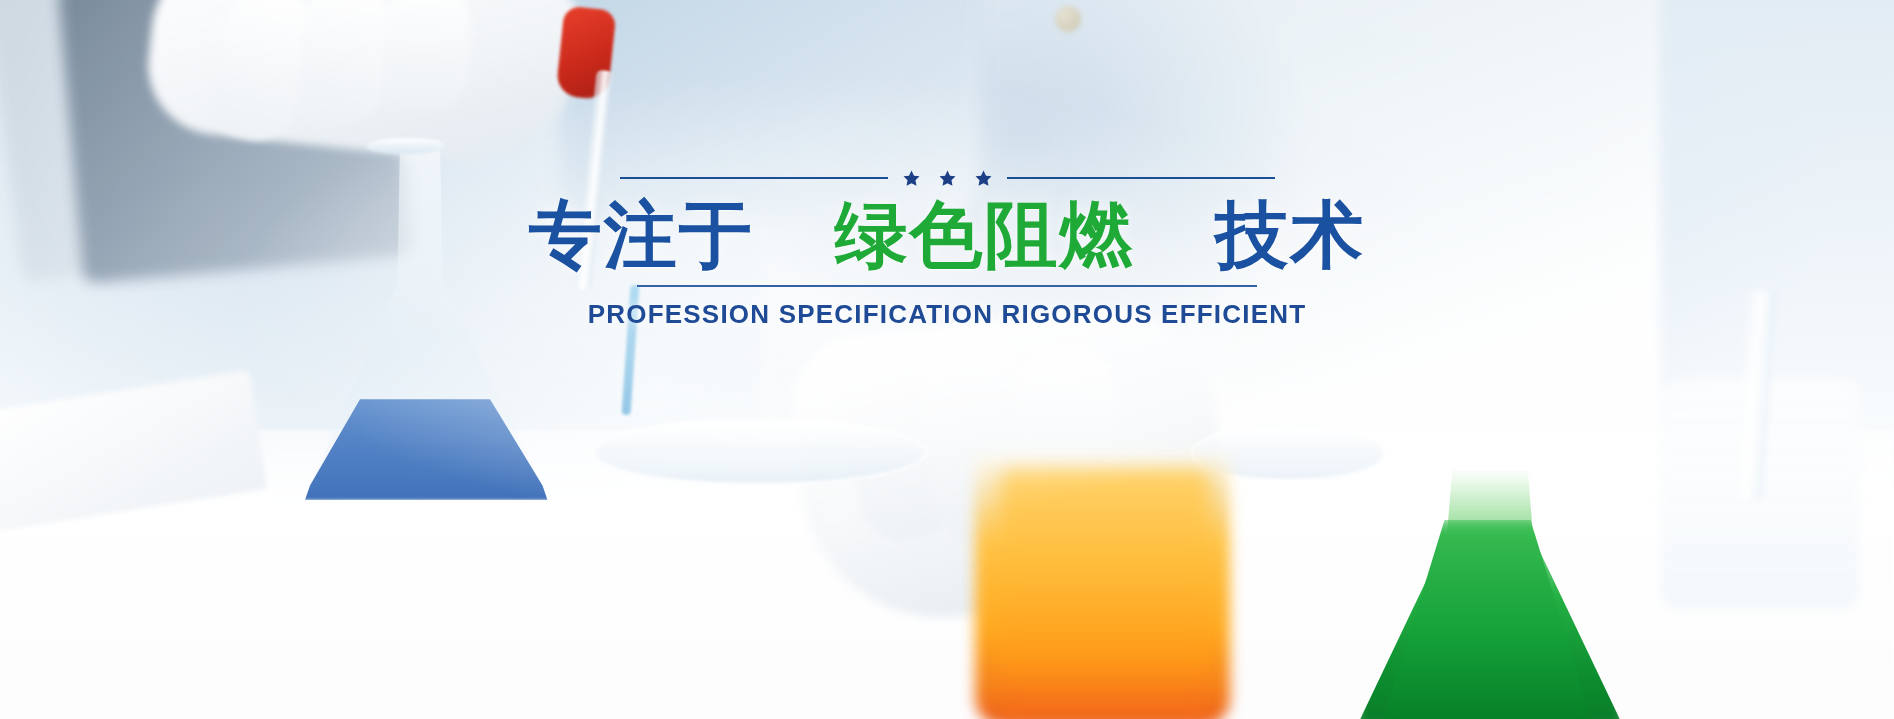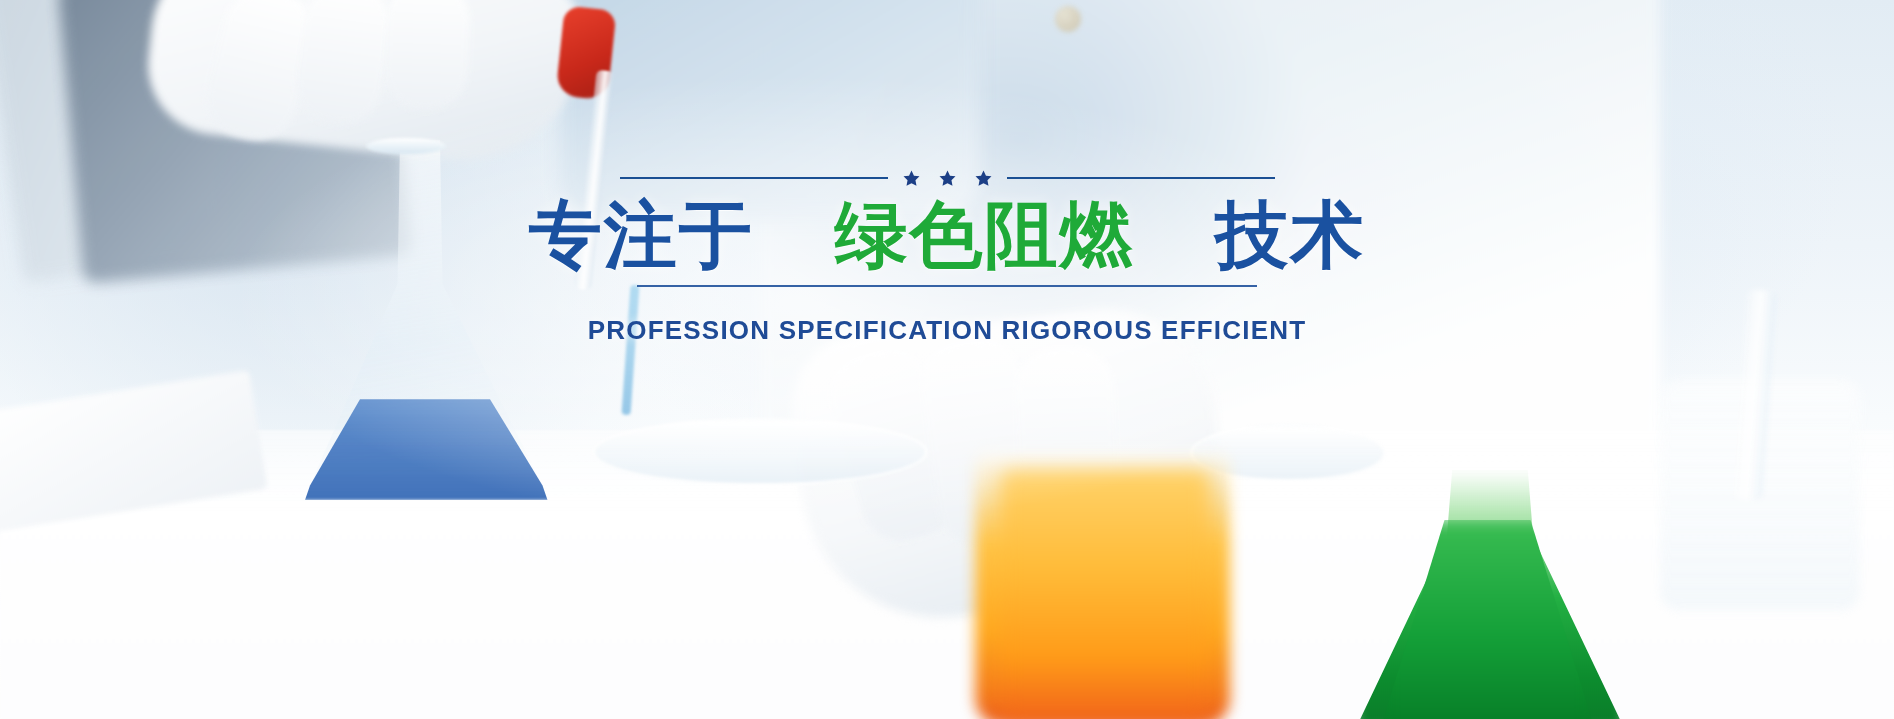--- a/index.html
+++ b/index.html
@@ -190,21 +190,21 @@
     text-shadow:0 1px 0 rgba(255,255,255,.75),0 0 14px rgba(255,255,255,.6);
   }
   .hl-blue{color:#1a51a0;}
   .hl-green{color:#1faa38;}
   .hl-space{display:inline-block;width:26px;}
 
   .subrule{
     width:620px;height:2px;background:#2a5aa0;margin-top:12px;opacity:.95;
   }
   .subtitle{
-    margin-top:28px;
+    margin-top:12px;
     font-size:26px;font-weight:700;letter-spacing:1.2px;color:#1f4b96;
     font-family:"Liberation Sans","DejaVu Sans",sans-serif;
     text-shadow:0 0 10px rgba(255,255,255,.85);
     white-space:nowrap;
   }
   .tagline{
     margin-top:44px;
     font-size:30px;font-weight:700;letter-spacing:.5px;color:#234b93;
     font-family:"DejaVu Sans","Liberation Sans",sans-serif;
     text-shadow:0 0 6px #fff,0 0 12px #fff,0 0 18px rgba(255,255,255,.9);

